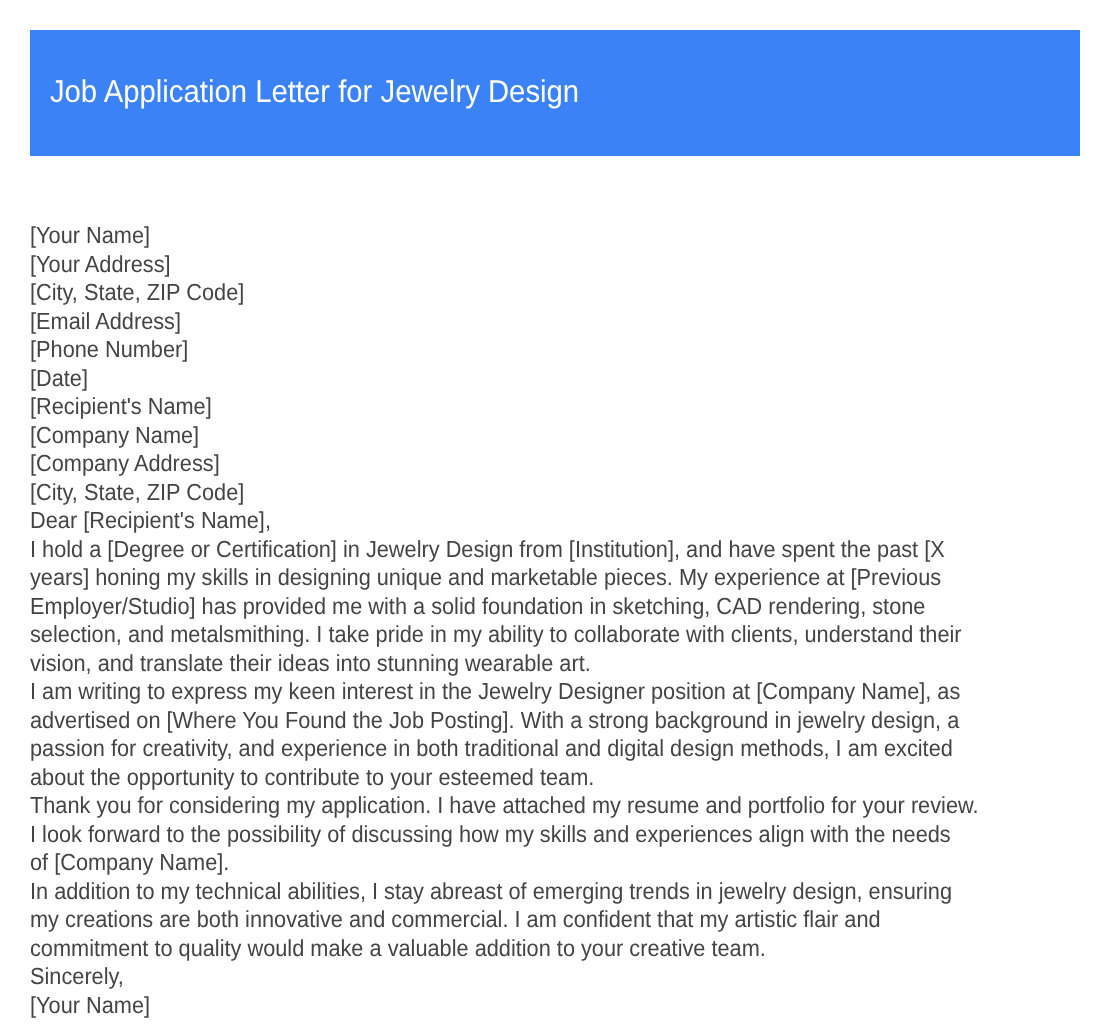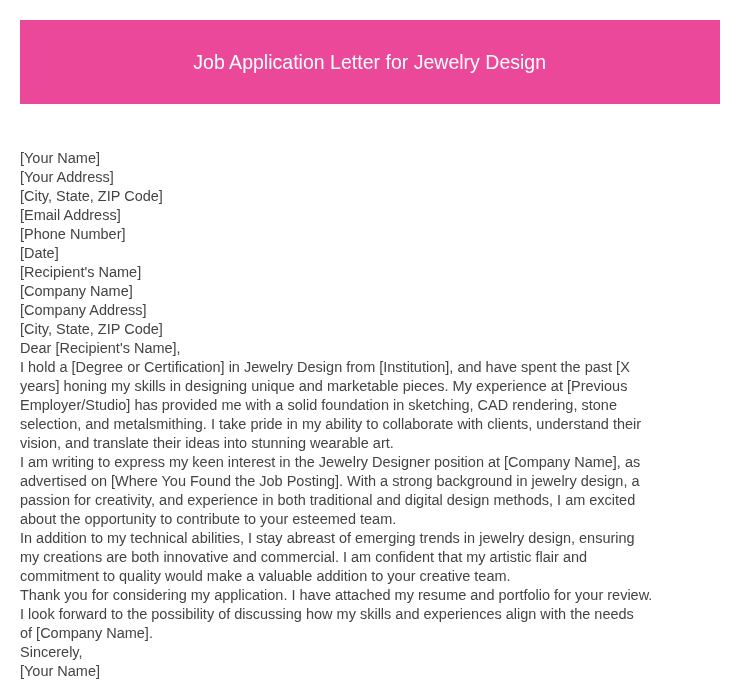--- a/index.html
+++ b/index.html
@@ -1,20 +1,20 @@
 <!DOCTYPE html>
 <html><head>
   <meta charset="utf-8">
   <style>
     html, body { margin: 0; padding: 0; background: #ffffff; }
     body { width: 740px; height: 686px; position: relative; overflow: hidden; }
     .header {
       position: absolute; left: 20px; top: 20px; width: 700px; height: 84px;
-      background: #ec4899;
-      display: flex; align-items: center; justify-content: center;
+      background: #3b82f6;
+      display: flex; align-items: center; justify-content: flex-start;
     }
     .header-title {
       color: #ffffff;
       font-family: "Liberation Sans", sans-serif;
       font-size: 21px;
       transform: scaleX(0.93);
       white-space: nowrap;
     }
     .letter {
       position: absolute; left: 20px; top: 148px; width: 720px;
@@ -61,25 +61,25 @@
     <span class="line">selection, and metalsmithing. I take pride in my ability to collaborate with clients, understand their</span>
     <span class="line">vision, and translate their ideas into stunning wearable art.</span>
   </div>
   <div>
     <span class="line">I am writing to express my keen interest in the Jewelry Designer position at [Company Name], as</span>
     <span class="line">advertised on [Where You Found the Job Posting]. With a strong background in jewelry design, a</span>
     <span class="line">passion for creativity, and experience in both traditional and digital design methods, I am excited</span>
     <span class="line">about the opportunity to contribute to your esteemed team.</span>
   </div>
   <div>
+    <span class="line">Thank you for considering my application. I have attached my resume and portfolio for your review.</span>
+    <span class="line">I look forward to the possibility of discussing how my skills and experiences align with the needs</span>
+    <span class="line">of [Company Name].</span>
+  </div>
+  <div>
     <span class="line">In addition to my technical abilities, I stay abreast of emerging trends in jewelry design, ensuring</span>
     <span class="line">my creations are both innovative and commercial. I am confident that my artistic flair and</span>
     <span class="line">commitment to quality would make a valuable addition to your creative team.</span>
-  </div>
-  <div>
-    <span class="line">Thank you for considering my application. I have attached my resume and portfolio for your review.</span>
-    <span class="line">I look forward to the possibility of discussing how my skills and experiences align with the needs</span>
-    <span class="line">of [Company Name].</span>
   </div>
 
   <span class="line">Sincerely,</span>
   <span class="line">[Your Name]</span>
 </div>
 
 </body></html>

